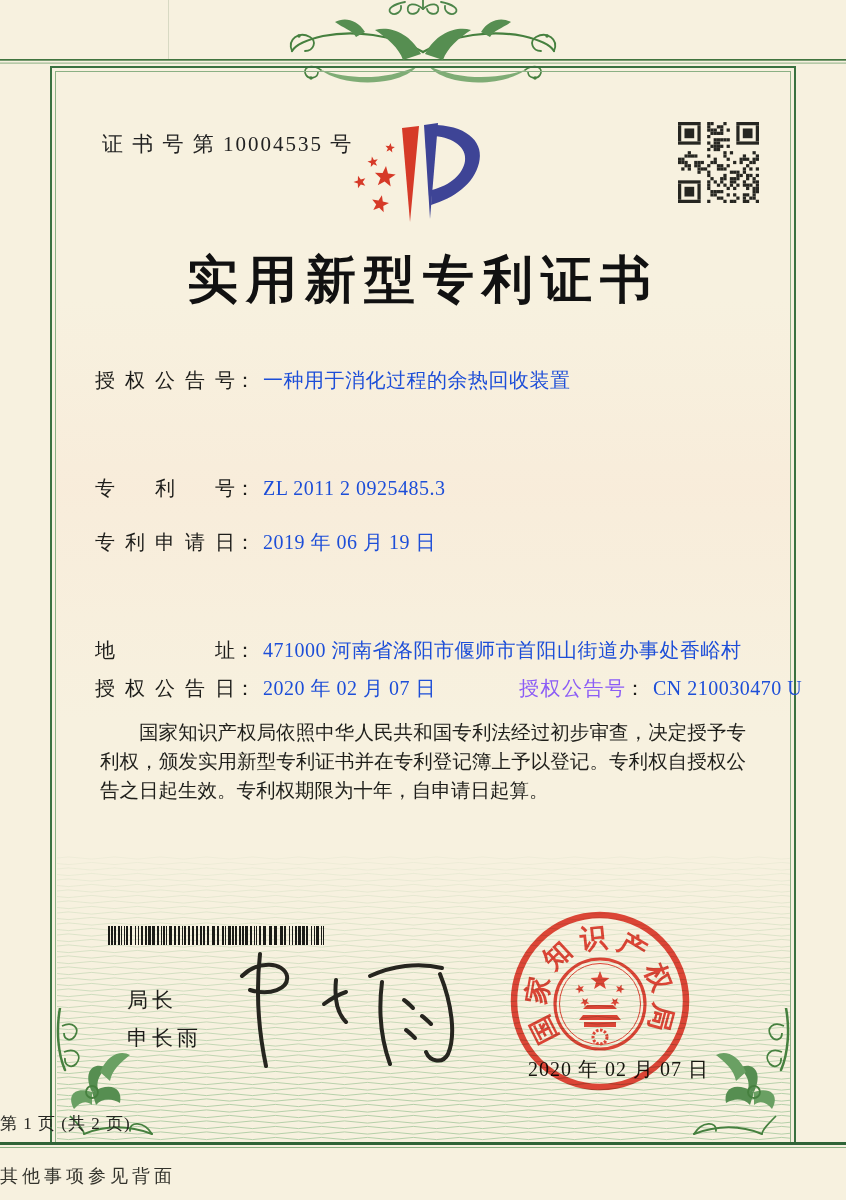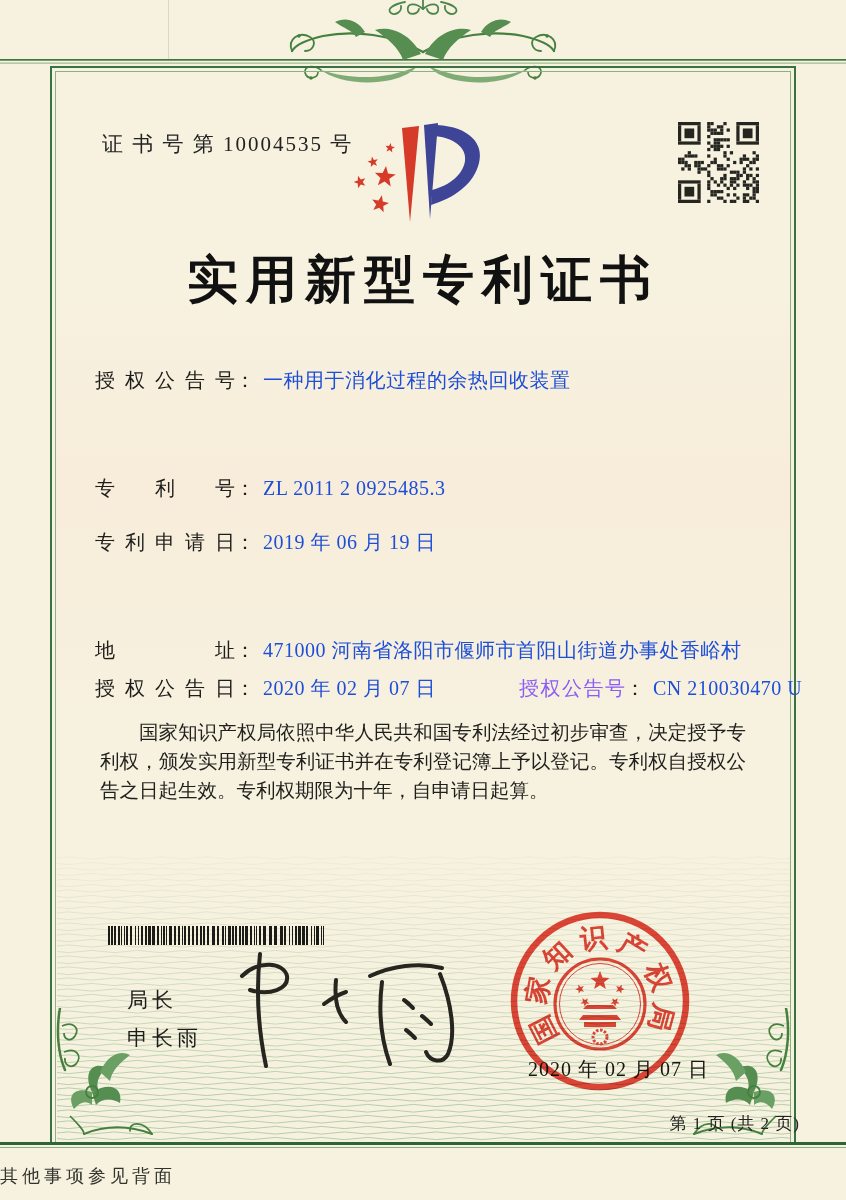--- a/index.html
+++ b/index.html
@@ -29,21 +29,21 @@
   
   .law{position:absolute;left:88px;top:706px;width:670px;font-size:19.5px;line-height:29px;
     text-align:justify;color:#1f1f1b;}
   .law p{margin:12px;text-indent:2em;}
   
   .sig-label{position:absolute;left:95px;font-size:21px;font-family:"Liberation Sans","DejaVu Sans",sans-serif;color:#1c1c19;letter-spacing:4px;margin-left:32px;}
   
   .seal{position:absolute;left:500px;top:901px;width:200px;height:200px;opacity:.9;mix-blend-mode:multiply;}
   .seal-date{position:absolute;left:528px;top:1056px;font-size:20px;letter-spacing:1px;color:#16160f;}
   
-  .page-info{position:absolute;left:0;top:1112px;width:800px;text-align:right;font-size:17px;letter-spacing:1px;color:#242420;}
+  .page-info{position:absolute;left:0;top:1112px;width:800px;text-align:left;font-size:17px;letter-spacing:1px;color:#242420;}
   .footer-note{position:absolute;left:0;top:1164px;width:780px;text-align:left;font-size:18px;letter-spacing:4px;color:#33332c;}
   
   .tint{position:absolute;left:56px;top:300px;width:736px;height:420px;
     background:linear-gradient(180deg,rgba(250,236,220,0) 0%,rgba(249,232,214,.5) 45%,rgba(250,236,220,0) 100%);}
 </style>
 </head>
 <body>
 
 <div class="page">
 

